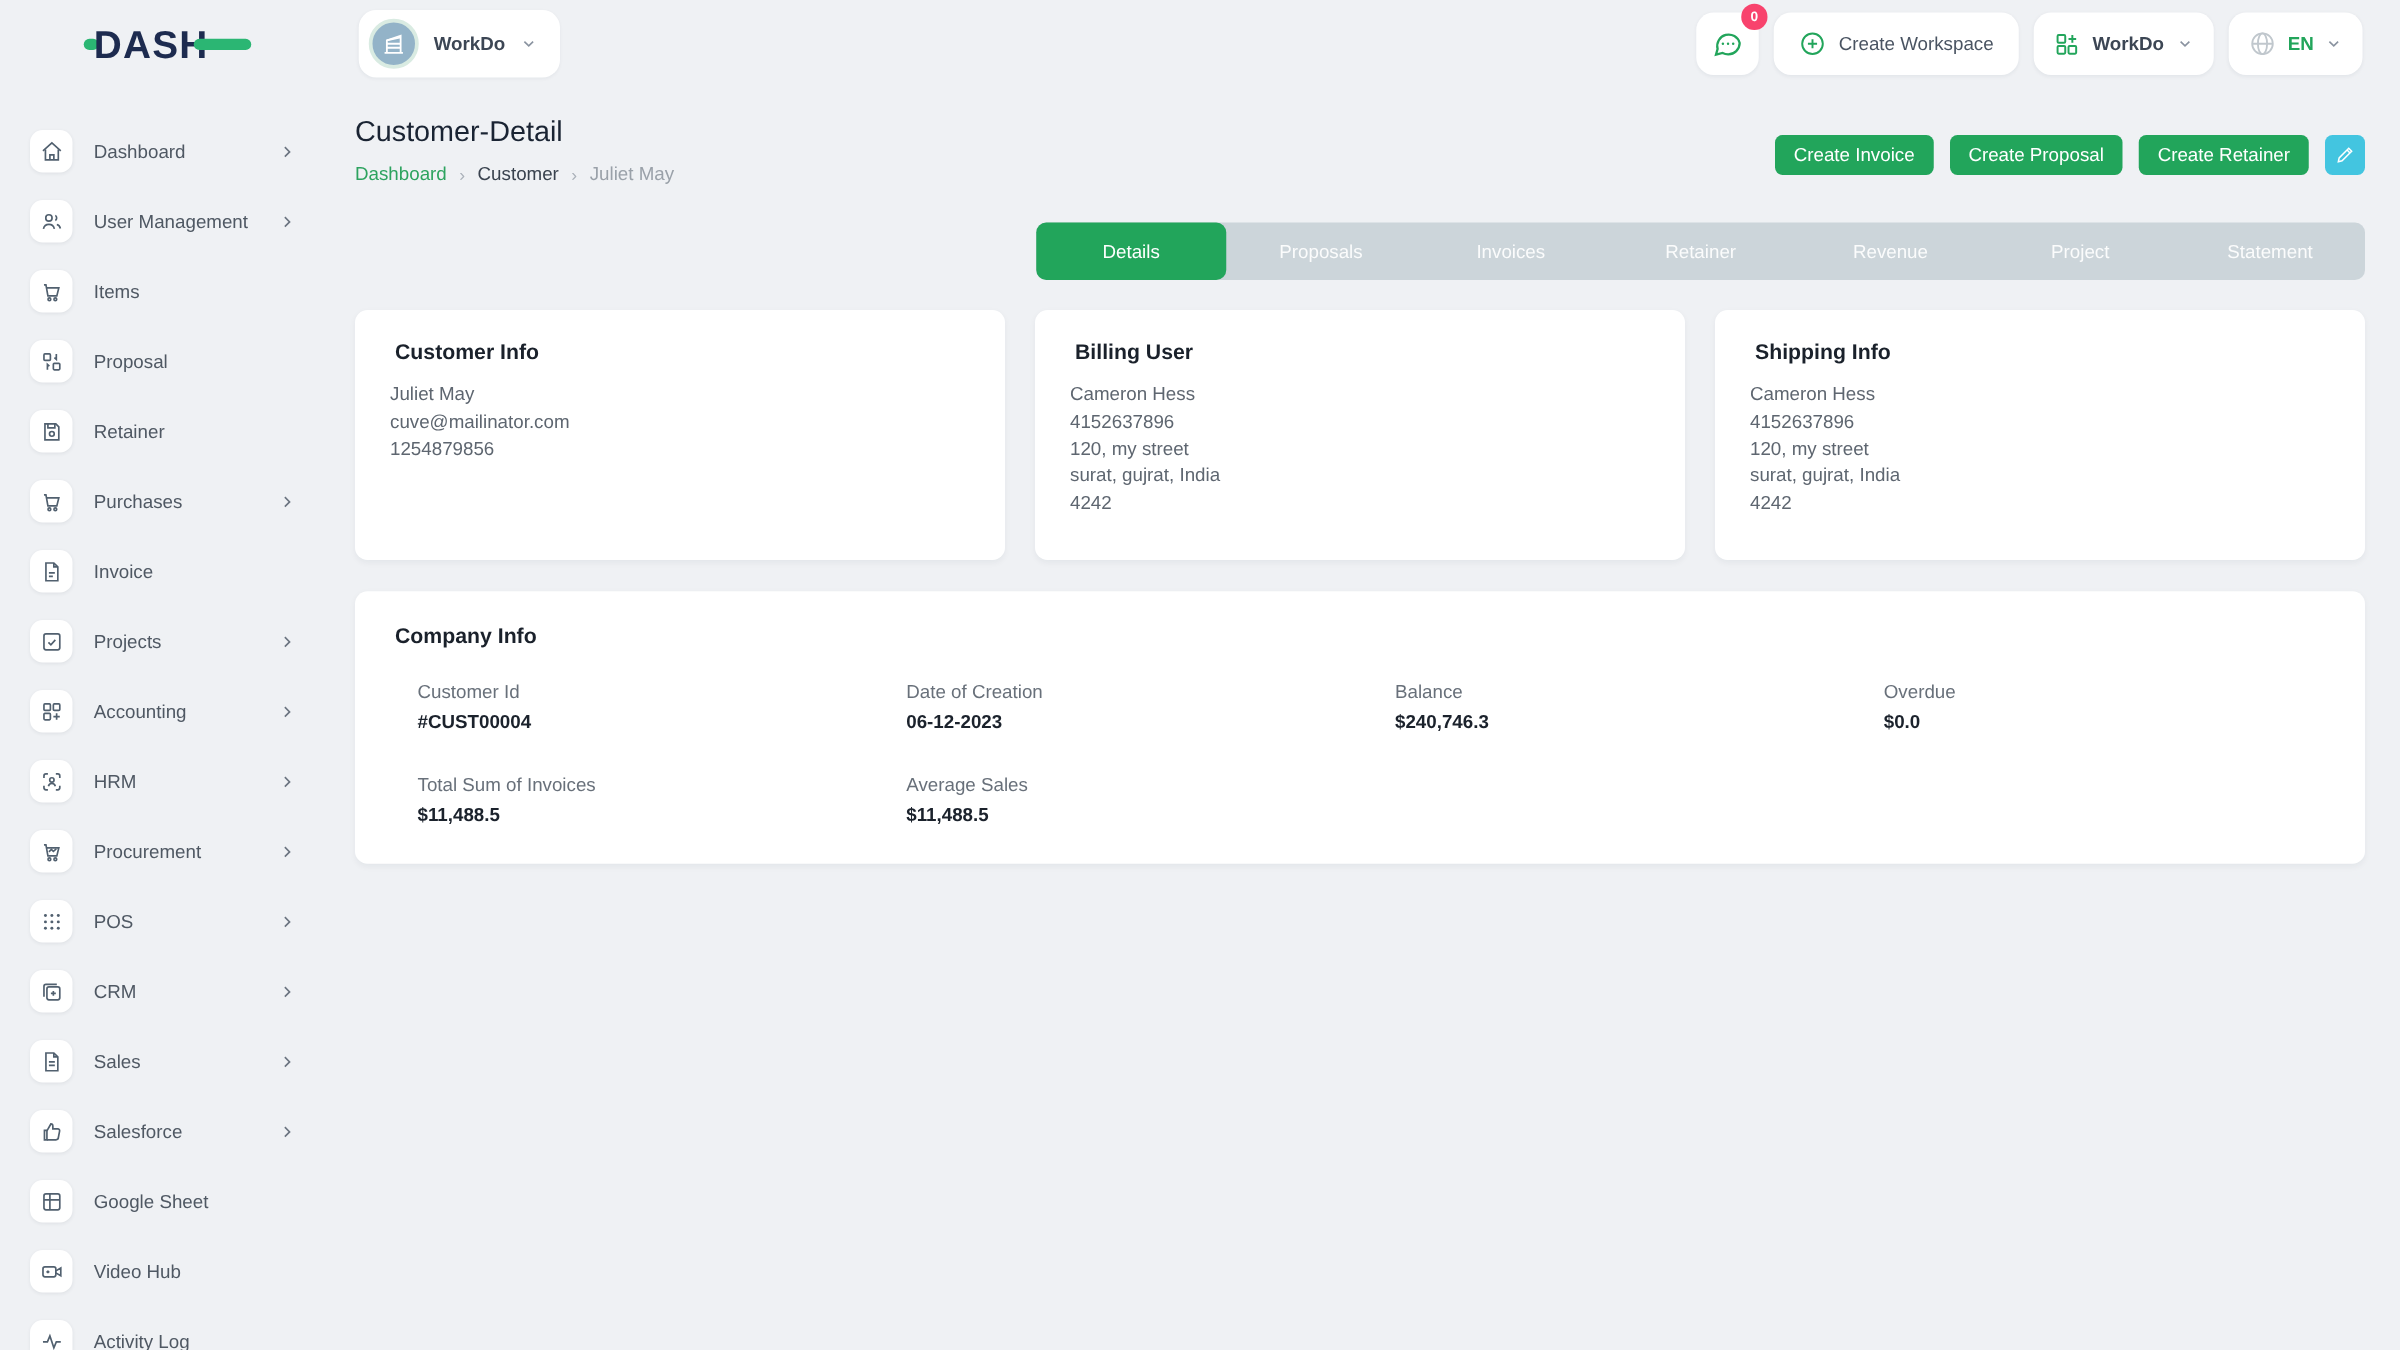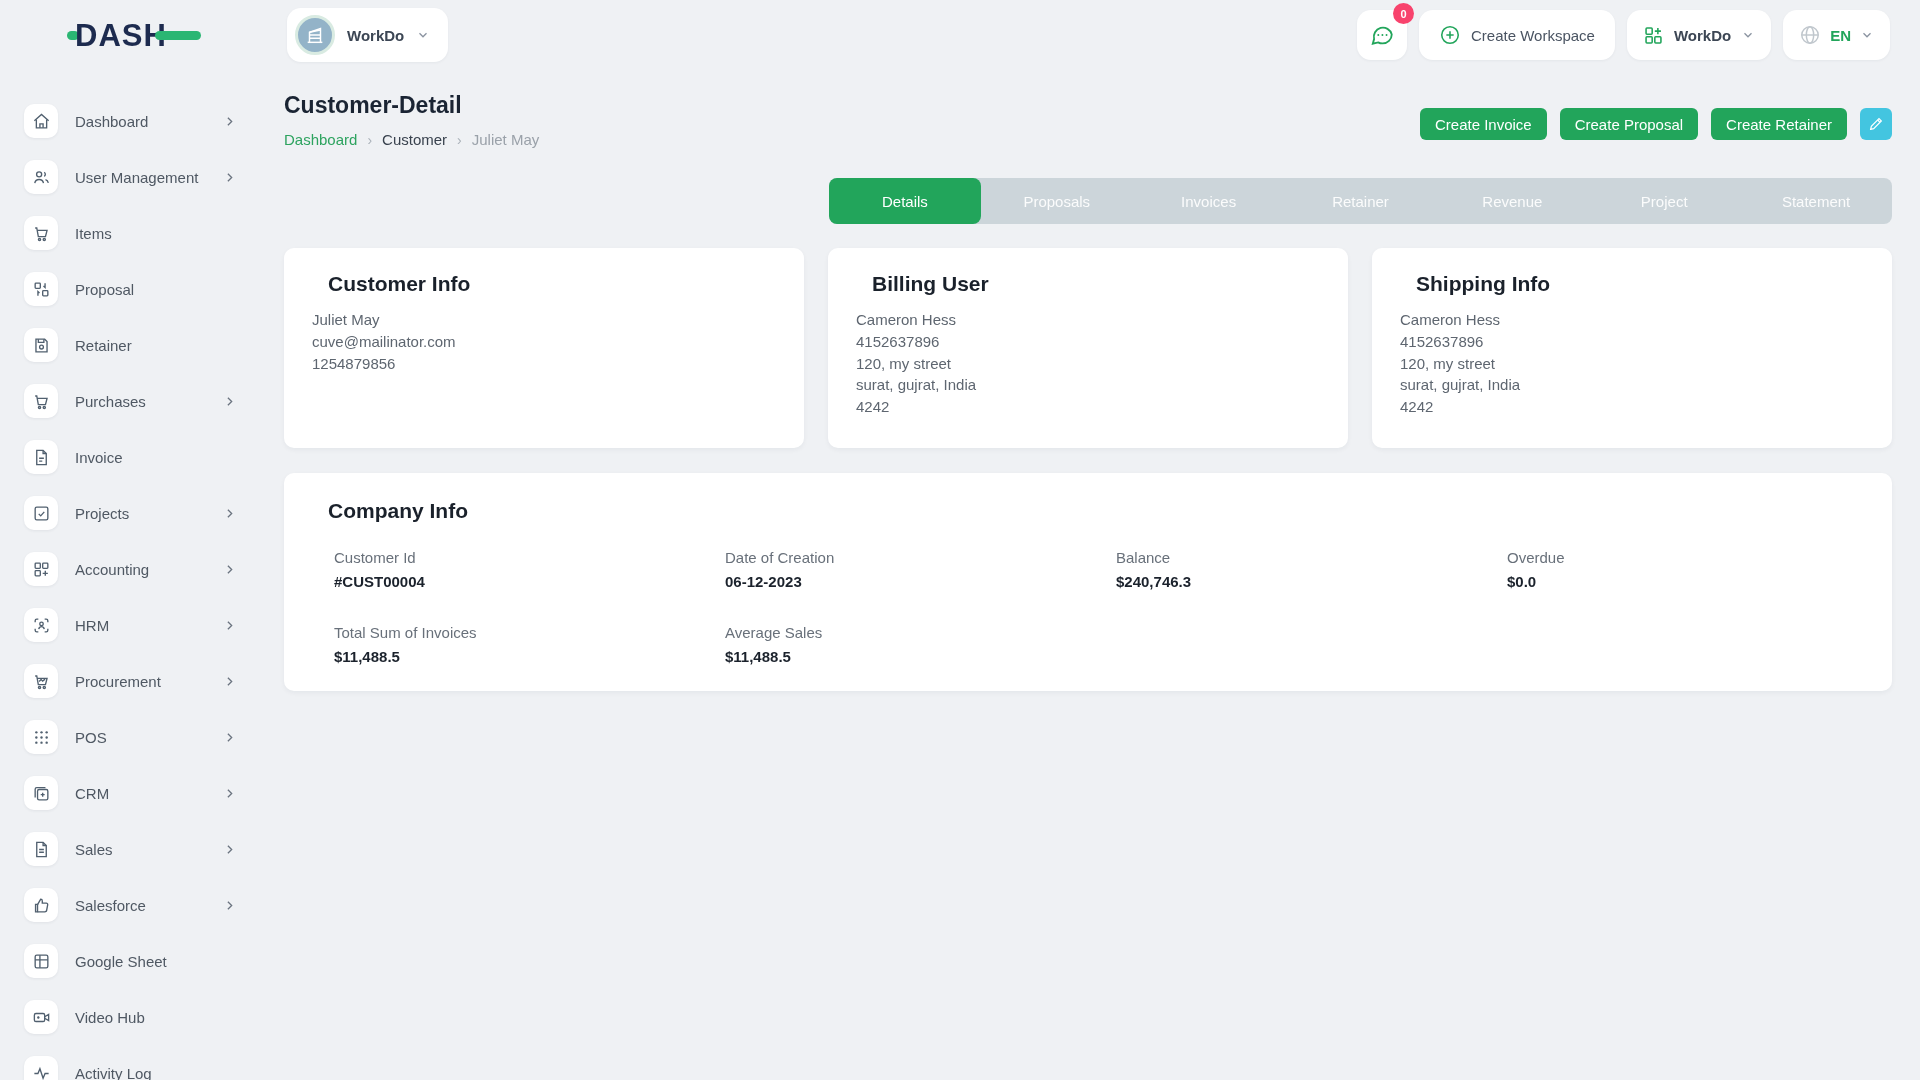--- a/index.html
+++ b/index.html
@@ -33,39 +33,39 @@
   
   .sidebar { position:absolute; left:0; top:70px; width:260px; padding-top:34px; }
   .side-item { display:flex; align-items:center; gap:17px; height:34px; margin-bottom:22px; padding:0 24px; cursor:pointer; }
   .icon-tile { width:34px; height:34px; min-width:34px; background:#fff; border-radius:10px; box-shadow:0 1px 3px rgba(25,39,60,.07); display:flex; align-items:center; justify-content:center; color:#51606f; }
   .side-label { font-size:15px; color:#4f5863; white-space:nowrap; }
   .side-chev { margin-left:auto; color:#6b7480; }
 
   
   .main { position:absolute; left:284px; top:70px; width:1608px; }
   .page-head { margin-top:22px; display:flex; justify-content:space-between; align-items:flex-start; }
-  .page-title { font-size:23px; font-weight:700; color:#1a2433; margin:0 0 12px; }
+  .page-title { font-size:23px; font-weight:400; color:#1a2433; margin:0 0 12px; }
   .breadcrumb { display:flex; align-items:center; gap:10px; font-size:15px; }
   .bc-link { color:#2da35f; text-decoration:none; cursor:pointer; }
   .bc-sep { color:#aab1b9; font-size:14px; }
   .bc-mid { color:#39424e; cursor:pointer; }
   .bc-current { color:#9aa1a9; }
   .actions { display:flex; gap:13px; margin-top:16px; }
   .btn { height:32px; padding:13px 15px; border:none; border-radius:6px; background:#22a55b; color:#fff; font-size:15px; font-family:"Liberation Sans", sans-serif; cursor:pointer; display:flex; align-items:center; }
   .btn-edit { width:32px; height:32px; padding:0; justify-content:center; background:#43c5e0; }
 
   .tabs-row { display:flex; justify-content:flex-end; margin-top:30px; }
   .tabs { width:1063px; height:46px; background:#ccd5da; border-radius:8px; display:grid; grid-template-columns:repeat(7,1fr); }
   .tab { display:flex; align-items:center; justify-content:center; font-size:15px; color:rgba(255,255,255,.92); cursor:pointer; border-radius:8px; }
   .tab.active { background:#22a55b; color:#fff; }
 
   .cards-row { display:grid; grid-template-columns:repeat(3,1fr); gap:24px; margin-top:24px; }
   .card { background:#fff; border-radius:10px; box-shadow:0 2px 5px rgba(25,39,60,.05); padding:24px 28px; }
   .info-card { height:200px; }
-  .card-title { font-size:21px; font-weight:700; color:#1a212b; margin:0 16px 13px; }
+  .card-title { font-size:17px; font-weight:700; color:#1a212b; margin:0 4px 13px; }
   .card-line { font-size:15px; color:#5e6670; line-height:1.45; }
 
   .company-card { margin-top:25px; height:218px; padding:26px 28px; }
   .company-grid { display:grid; grid-template-columns:repeat(4,1fr); row-gap:26px; margin-top:26px; padding-left:22px;gap:34px; }
   .flabel { font-size:15px; color:#68707a; margin-bottom:7px; }
   .fvalue { font-size:15px; font-weight:700; color:#1b222c; }
 </style>
 </head>
 <body>
 

